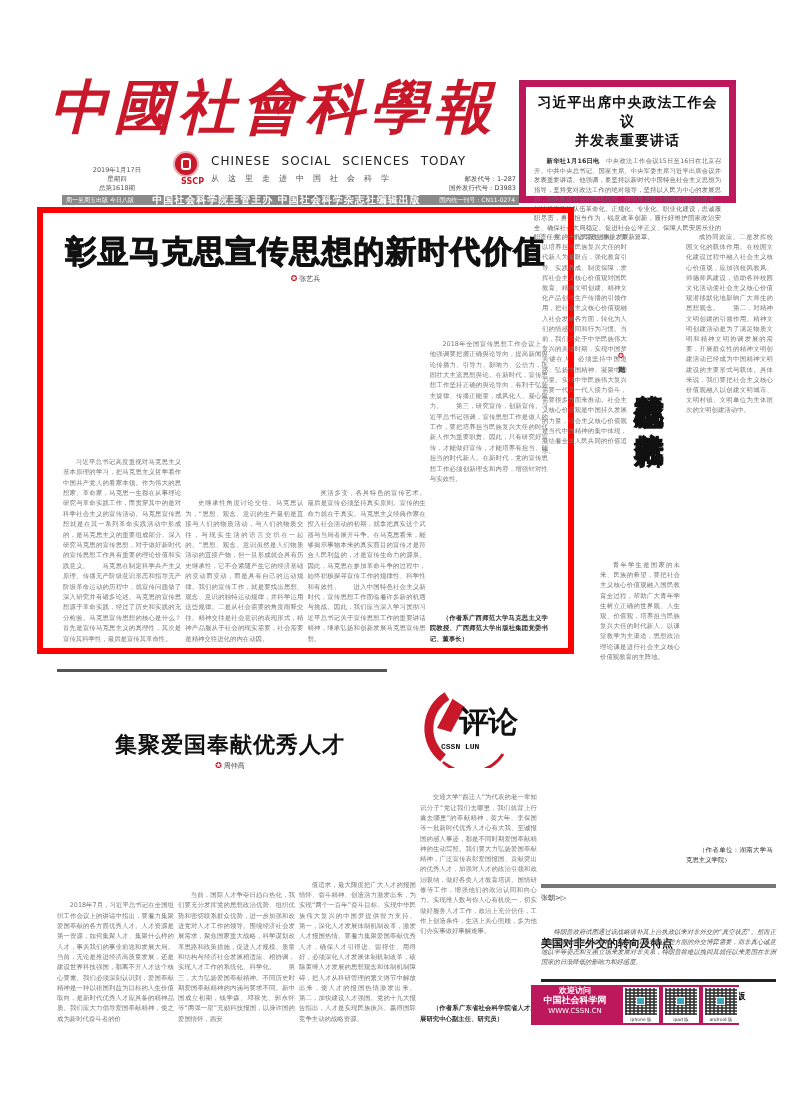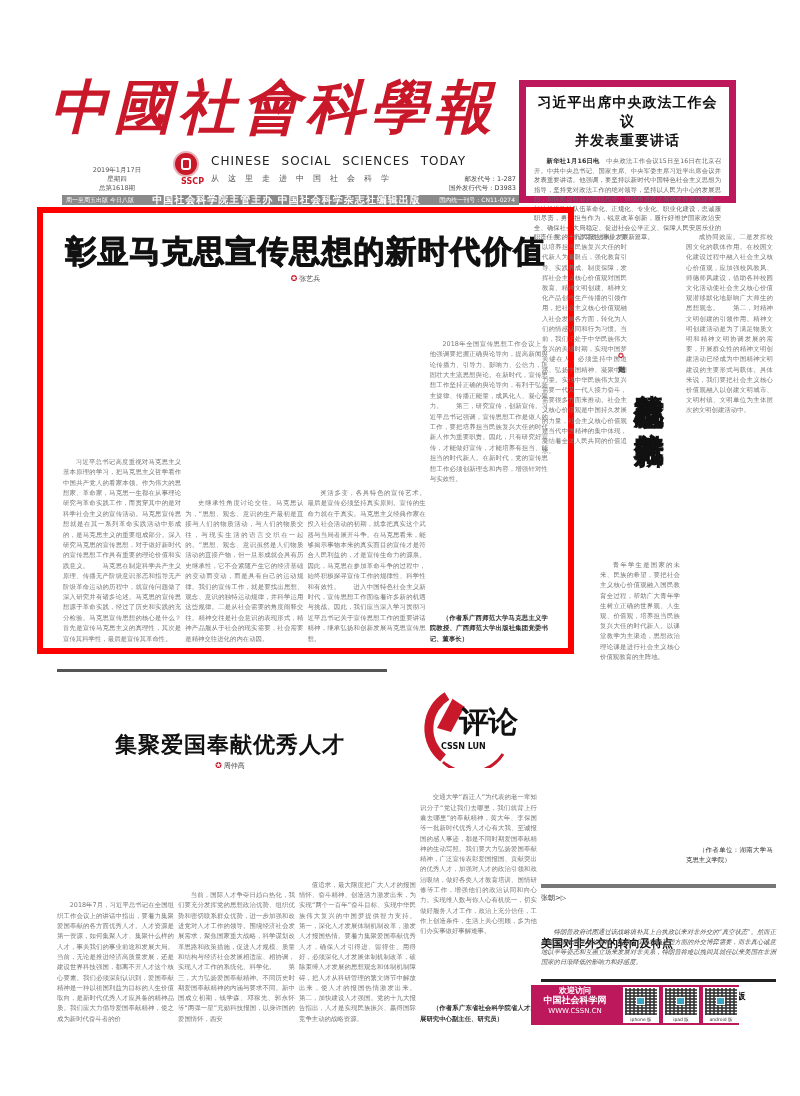--- a/index.html
+++ b/index.html
@@ -41,21 +41,21 @@
   .side-col { font-size: 6.4px; line-height: 10.2px; color: #777; text-align: justify; overflow: hidden; }
   .side-col p { text-indent: 2em; }
   .side-left { left: 542px; top: 232px; width: 85px; height: 605px; }
   .side-right { left: 686px; top: 232px; width: 87px; height: 610px; }
   .vert-title { left: 632px; top: 232px; width: 34px; font-size: 30px; line-height: 33px; font-weight: bold; color: #111; text-align: center; writing-mode: vertical-rl; height: 320px; letter-spacing: 1px; }
   .vert-byline { left: 614px; top: 352px; width: 12px; font-size: 7px; color: #444; writing-mode: vertical-rl; }
   .vert-byline .mark { color: #c8182a; }
 
   
   .divider { left: 57px; top: 669px; width: 330px; height: 3px; background: #555; }
-  .comment-logo { left: 413px; top: 688px; width: 108px; height: 80px; }
+  .comment-logo { left: 413px; top: 688px; width: 108px; height: 80px; font-family: Liberation Mono, monospace; }
   .bottom-title { left: 70px; top: 730px; width: 320px; text-align: center; font-size: 22px; font-weight: bold; color: #111; letter-spacing: 1px; }
   .bottom-byline { left: 70px; top: 761px; width: 320px; }
   .bottom-cols { left: 57px; top: 784px; width: 480px; height: 240px; }
   .bottom-cols .col { line-height: 10.3px; }
 
   
   .teaser-rule { left: 541px; top: 884px; width: 235px; height: 4px; background: #777; }
   .teaser-kicker { left: 541px; top: 893px; font-size: 7px; color: #333; }
   .teaser-title { left: 541px; top: 936px; font-size: 11px; font-weight: bold; color: #111; white-space: nowrap; }
   .teaser-body { left: 541px; top: 927px; width: 235px; font-size: 6.3px; line-height: 10px; color: #555; font-family: "DejaVu Serif", serif; font-style: italic; text-indent: 2em; text-align: justify; }

